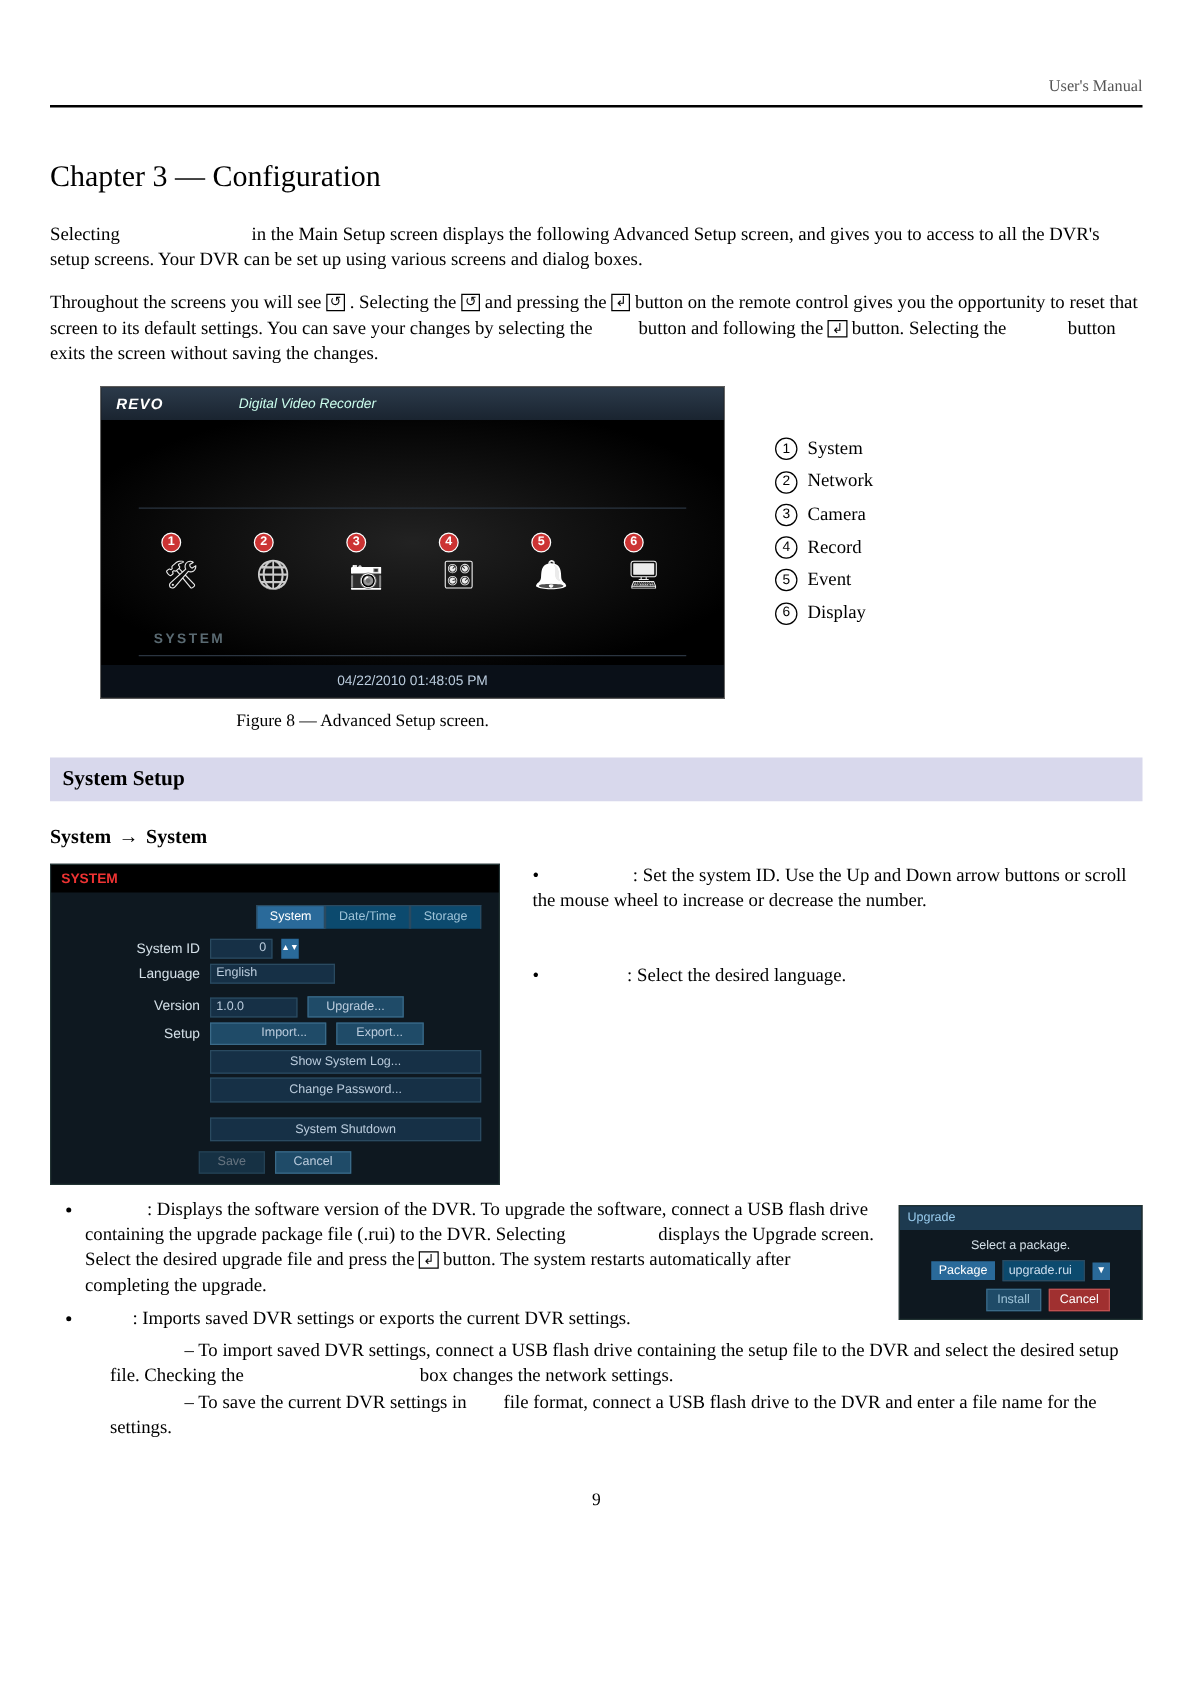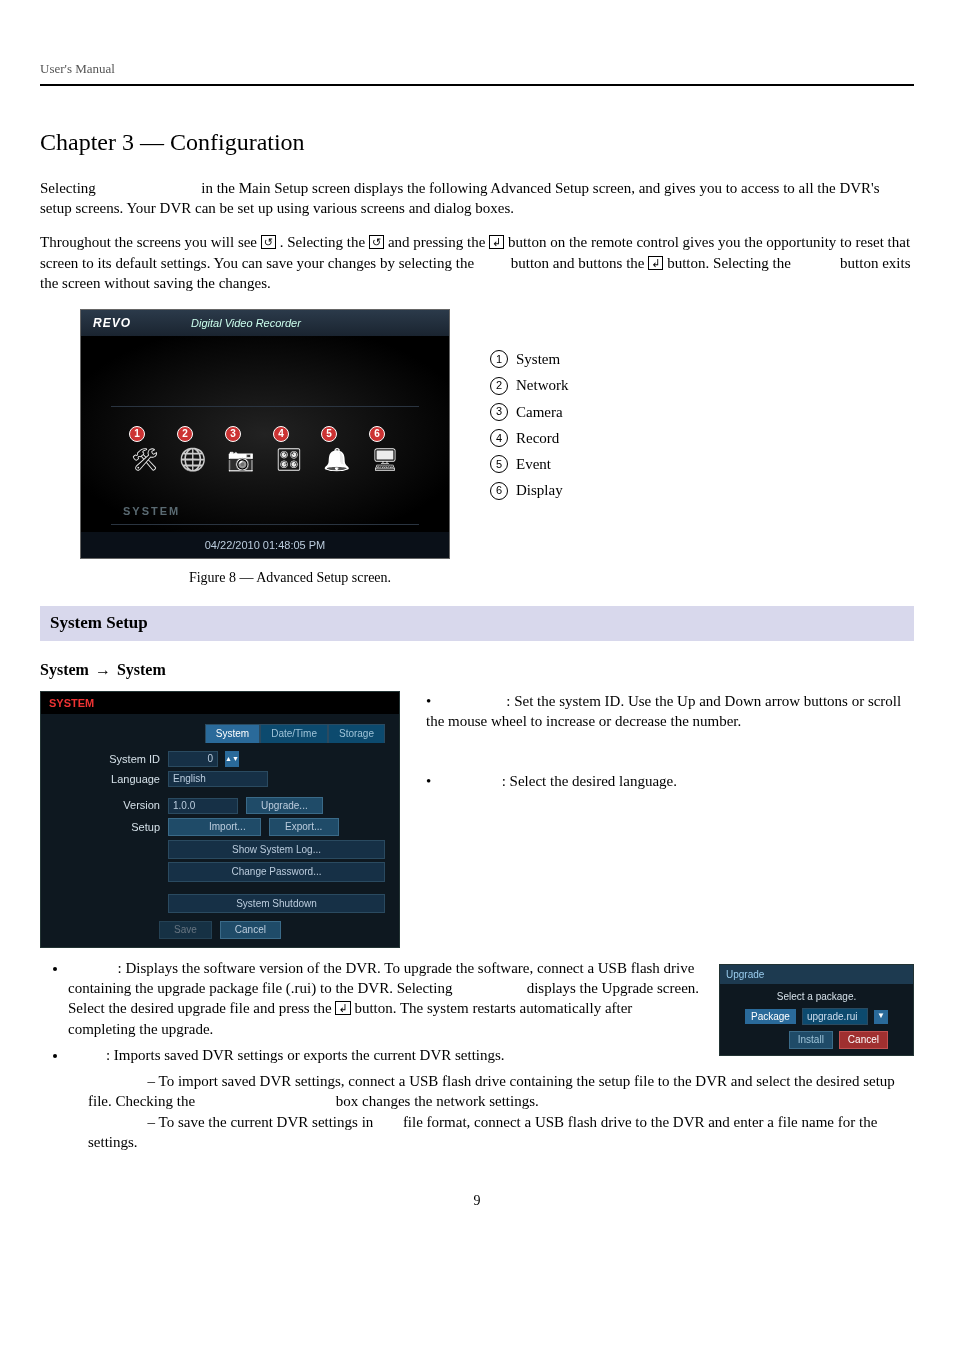--- a/index.html
+++ b/index.html
@@ -7,21 +7,21 @@
     background: #fff;
     font-family: "Times New Roman", Times, serif;
     font-size: 15px;
     color: #000;
     width: 954px;
     margin: 0 auto;
     padding: 60px 40px 40px 40px;
     line-height: 1.35;
   }
   .header-info {
-    text-align: left;
+    text-align: right;
     font-size: 13px;
     color: #555;
     margin-bottom: 6px;
   }
   hr.rule {
     border: none;
     border-top: 2px solid #000;
     margin: 0 0 40px 0;
   }
   h2.chapter-title {
@@ -42,21 +42,21 @@
   .reset-icon { font-family: sans-serif; }
   .enter-icon { font-family: sans-serif; }
 
   
   .fig-row {
     display: flex;
     gap: 40px;
     margin: 16px 0 10px 40px;
   }
   .dvr-shot {
-    width: 370px;
+    width: 500px;
     height: 250px;
     background: #000;
     border: 1px solid #666;
     display: flex;
     flex-direction: column;
     font-family: Arial, sans-serif;
   }
   .dvr-top {
     height: 26px;
     background: linear-gradient(#2b3a4a,#1a2430);
@@ -377,21 +377,21 @@
 
 <p class="para">
   <span>Throughout the screens you will see </span>
   <span class="inline-icon reset-icon">↺</span>
   <span>.  Selecting the </span>
   <span class="inline-icon reset-icon">↺</span>
   <span> and pressing the </span>
   <span class="inline-icon enter-icon">↲</span>
   <span> button on the remote control gives you the opportunity to reset that screen to its default settings.  You can save your changes by selecting the </span>
   <span class="invisible-label">Save</span>
-  <span> button and buttons the </span>
+  <span> button and following the </span>
   <span class="inline-icon enter-icon">↲</span>
   <span> button.  Selecting the </span>
   <span class="invisible-label">Cancel</span>
   <span> button exits the screen without saving the changes.</span>
 </p>
 
 <div class="fig-row">
   <div class="dvr-shot">
     <div class="dvr-top">
       <span class="dvr-logo">REVO</span>

